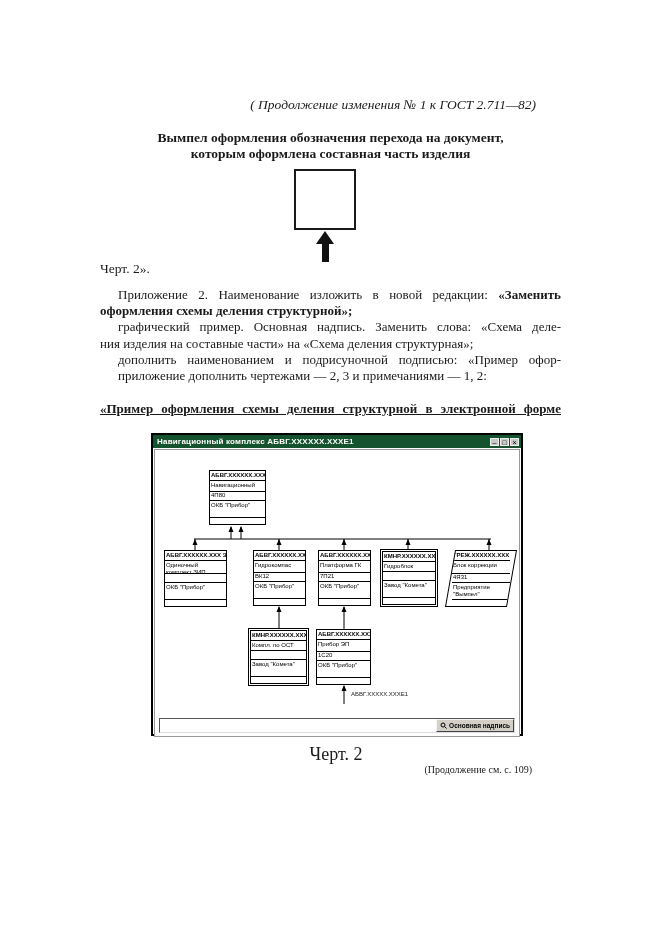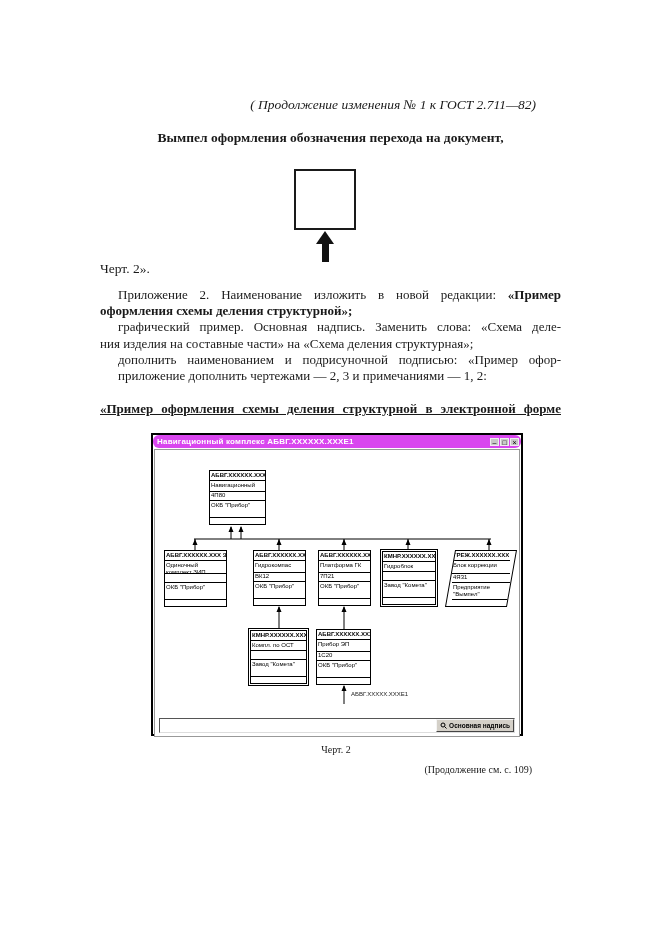--- a/index.html
+++ b/index.html
@@ -15,29 +15,29 @@
   .arrow-head{position:absolute;left:316px;top:231px;width:0;height:0;
               border-left:9px solid transparent;border-right:9px solid transparent;
               border-bottom:13px solid #111;}
   .fig1-caption{position:absolute;top:261px;left:100px;width:461px;font-size:13.5px;}
   .para{position:absolute;top:287px;left:100px;width:461px;font-size:13px;line-height:16.2px;}
   .line{white-space:nowrap;}
   .line.just{white-space:normal;text-align:justify;text-align-last:justify;}
   .indent{text-indent:18px;}
   .subtitle{position:absolute;top:401px;left:100px;width:461px;font-weight:bold;font-size:13px;
             text-align:justify;text-align-last:justify;text-decoration:underline;}
-  .fig2-caption{position:absolute;top:744px;left:150px;width:372px;text-align:center;font-size:10px;}
+  .fig2-caption{position:absolute;top:744px;left:150px;width:372px;text-align:center;font-size:18px;}
   .footer-italic{position:absolute;top:764px;right:104px;font-size:10px;}
 
   
   .window{position:absolute;left:151px;top:433px;width:372px;height:303px;
           border:2px solid #000;box-sizing:border-box;background:#fff;
           font-family:"Liberation Sans",sans-serif;}
-  .titlebar{height:13px;background:#d946ef;color:#fff;display:flex;align-items:center;
-            padding:0 2px 0 4px;border-radius:6px;}
+  .titlebar{height:13px;background:#14532d;color:#fff;display:flex;align-items:center;
+            padding:0 2px 0 4px;}
   .titlebar-text{font-size:8px;font-weight:bold;white-space:nowrap;overflow:hidden;flex:1;letter-spacing:.2px;}
   .winbtns{display:flex;gap:1px;}
   .winbtn{width:9px;height:8px;background:#c8c8c8;color:#000;font-size:7px;line-height:7px;
           text-align:center;border:1px solid #efefef;box-sizing:border-box;overflow:hidden;}
   .client{position:relative;height:286px;margin:1px;border:1px solid #999;background:#fff;overflow:hidden;}
   .connectors{position:absolute;left:0;top:0;width:368px;height:282px;}
 
   .blk{position:absolute;background:#fff;border:1px solid #000;display:flex;flex-direction:column;
        font-size:6px;line-height:7px;color:#000;box-sizing:border-box;}
   .blk.double{outline:1px solid #000;outline-offset:1px;}
@@ -62,29 +62,30 @@
 </style>
 </head>
 <body>
 
 <div class="page">
 
   <div class="hdr-italic">( Продолжение изменения № 1 к ГОСТ 2.711—82)</div>
 
   <div class="doc-title">
     <div>Вымпел оформления обозначения перехода на документ,</div>
+    <div>которым оформлена составная часть изделия</div>
   </div>
 
   <div class="fig1-square"></div>
   <div class="arrow-head"></div>
   <div class="arrow-shaft"></div>
   <div class="fig1-caption">Черт. 2».</div>
 
   <div class="para">
-    <div class="line just indent"><span>Приложение 2. Наименование изложить в новой редакции: </span><b>«Пример</b></div>
+    <div class="line just indent"><span>Приложение 2. Наименование изложить в новой редакции: </span><b>«Заменить</b></div>
     <div class="line"><b>оформления схемы деления структурной»;</b></div>
     <div class="line just indent">графический пример. Основная надпись. Заменить слова: «Схема деле-</div>
     <div class="line">ния изделия на составные части» на «Схема деления структурная»;</div>
     <div class="line just indent">дополнить наименованием и подрисуночной подписью: «Пример офор-</div>
     <div class="line indent">приложение дополнить чертежами — 2, 3 и примечаниями — 1, 2:</div>
   </div>
 
   <div class="subtitle">«Пример оформления схемы деления структурной в электронной форме</div>
 
   <div class="window">

